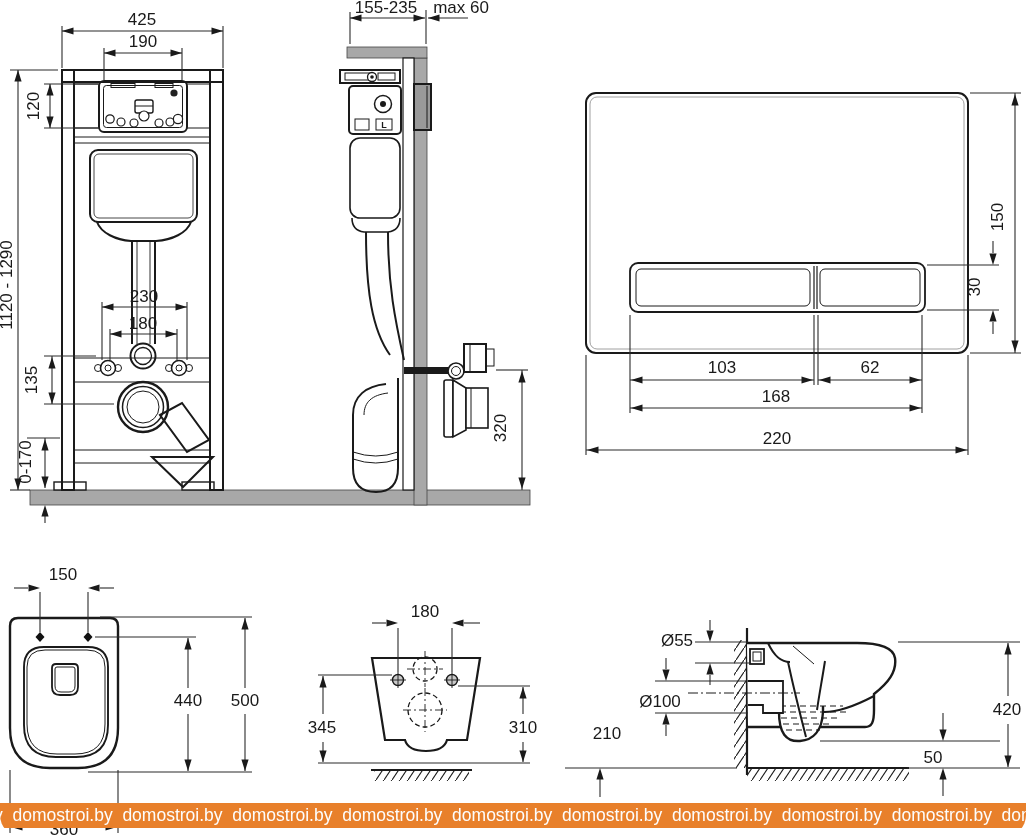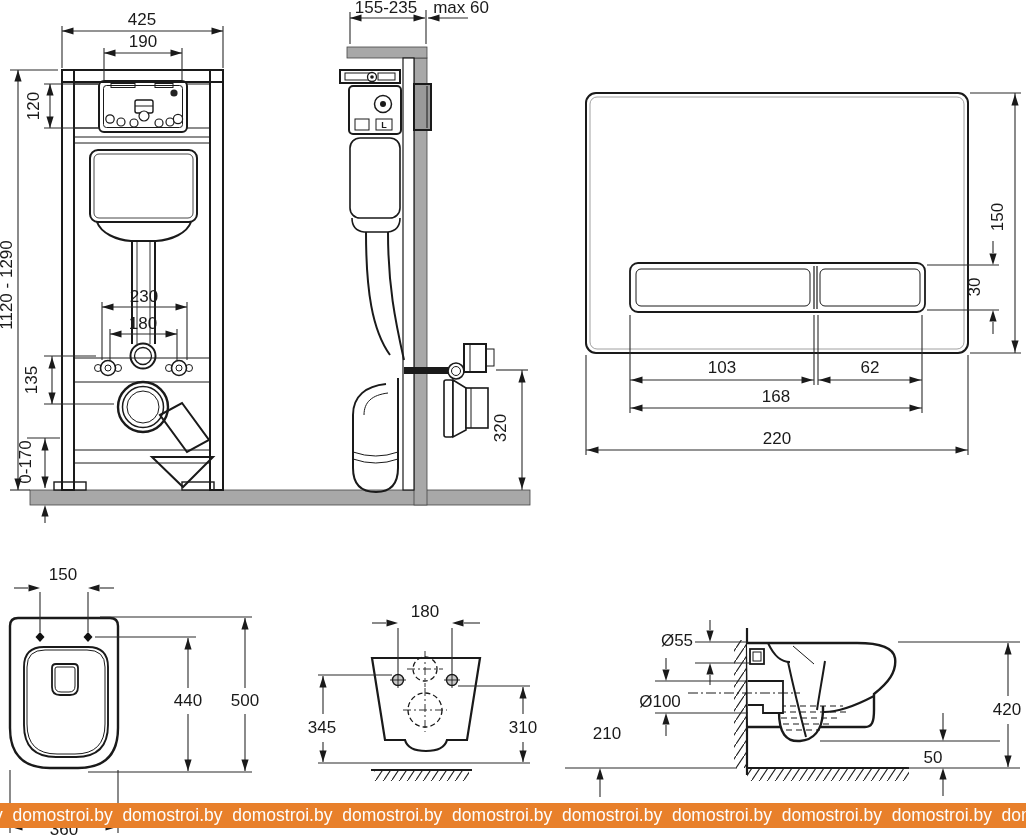--- a/index.html
+++ b/index.html
@@ -1,17 +1,17 @@
 <!DOCTYPE html>
 <html><head>
 <meta charset="utf-8">
 <style>
   html,body{margin:0;padding:0;background:#fff;}
   #stage{position:relative;width:1026px;height:837px;background:#fff;overflow:hidden;
-         font-family:"Liberation Sans",sans-serif;}
+         font-family:"Liberation Sans",sans-serif;border-radius:22px;}
   svg{position:absolute;left:0;top:0;}
   text{font-family:"Liberation Sans","DejaVu Sans",sans-serif;fill:#1a1a1a;}
   .dim{font-size:17px;}
   .dimline{stroke:#2b2b2b;stroke-width:1.1;fill:none;}
   .draw{stroke:#1a1a1a;stroke-width:2;fill:none;}
   .draw2{stroke:#1a1a1a;stroke-width:2.4;fill:#fff;}
   .thin{stroke:#1a1a1a;stroke-width:1;fill:none;}
   .wm{font-size:17.5px;fill:#fdfdfd;white-space:pre;}
 </style>
 </head>

